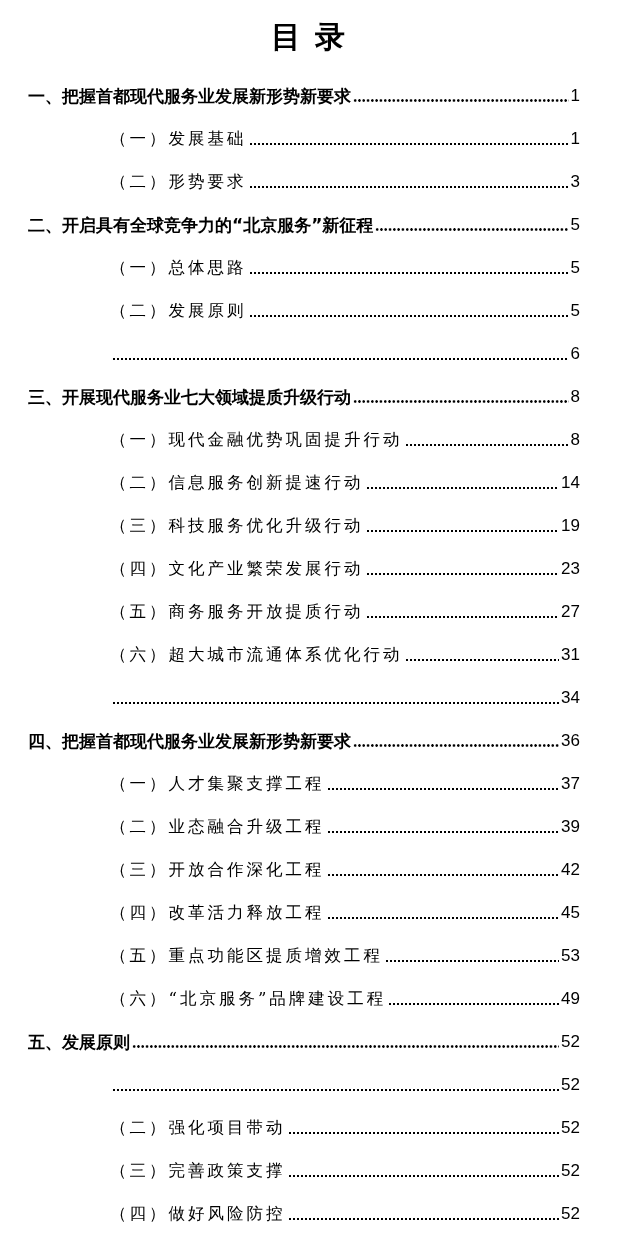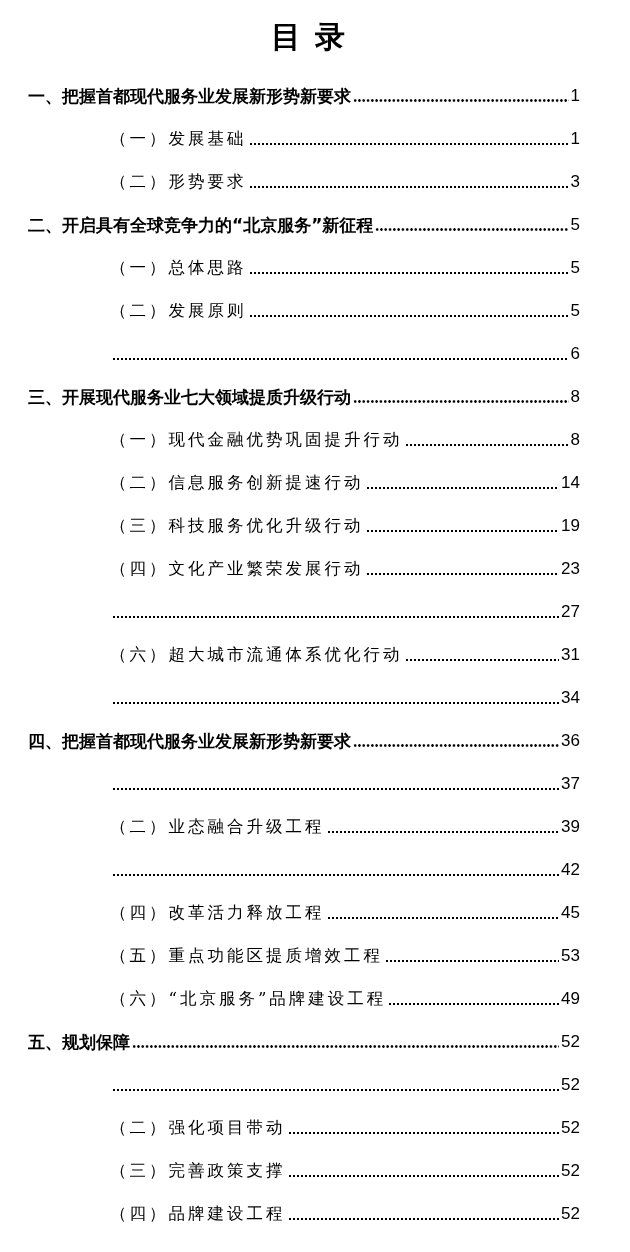--- a/index.html
+++ b/index.html
@@ -85,82 +85,85 @@
       <span class="lbl">（三）科技服务优化升级行动</span>
       <span class="dots"></span>
       <span class="pg">19</span>
     </div>
   <div class="row h2" style="top:473px">
       <span class="lbl">（四）文化产业繁荣发展行动</span>
       <span class="dots"></span>
       <span class="pg">23</span>
     </div>
   <div class="row h2" style="top:516px">
+      <span class="lbl">（五）商务服务开放提质行动</span>
       <span class="dots"></span>
       <span class="pg">27</span>
     </div>
   <div class="row h2" style="top:559px">
       <span class="lbl">（六）超大城市流通体系优化行动</span>
       <span class="dots"></span>
       <span class="pg">31</span>
     </div>
   <div class="row h2" style="top:602px">
       <span class="dots"></span>
       <span class="pg">34</span>
     </div>
   <div class="row h1" style="top:645px">
       <span class="lbl">四、把握首都现代服务业发展新形势新要求</span>
       <span class="dots"></span>
       <span class="pg">36</span>
     </div>
   <div class="row h2" style="top:688px">
+      <span class="lbl">（一）人才集聚支撑工程</span>
       <span class="dots"></span>
       <span class="pg">37</span>
     </div>
   <div class="row h2" style="top:731px">
       <span class="lbl">（二）业态融合升级工程</span>
       <span class="dots"></span>
       <span class="pg">39</span>
     </div>
   <div class="row h2" style="top:774px">
+      <span class="lbl">（三）开放合作深化工程</span>
       <span class="dots"></span>
       <span class="pg">42</span>
     </div>
   <div class="row h2" style="top:817px">
       <span class="lbl">（四）改革活力释放工程</span>
       <span class="dots"></span>
       <span class="pg">45</span>
     </div>
   <div class="row h2" style="top:860px">
       <span class="lbl">（五）重点功能区提质增效工程</span>
       <span class="dots"></span>
       <span class="pg">53</span>
     </div>
   <div class="row h2" style="top:903px">
       <span class="lbl">（六）“北京服务”品牌建设工程</span>
       <span class="dots"></span>
       <span class="pg">49</span>
     </div>
   <div class="row h1" style="top:946px">
-      <span class="lbl">五、规划保障</span>
+      <span class="lbl">五、发展原则</span>
       <span class="dots"></span>
       <span class="pg">52</span>
     </div>
   <div class="row h2" style="top:989px">
       <span class="dots"></span>
       <span class="pg">52</span>
     </div>
   <div class="row h2" style="top:1032px">
       <span class="lbl">（二）强化项目带动</span>
       <span class="dots"></span>
       <span class="pg">52</span>
     </div>
   <div class="row h2" style="top:1075px">
       <span class="lbl">（三）完善政策支撑</span>
       <span class="dots"></span>
       <span class="pg">52</span>
     </div>
   <div class="row h2" style="top:1118px">
-      <span class="lbl">（四）品牌建设工程</span>
+      <span class="lbl">（四）做好风险防控</span>
       <span class="dots"></span>
       <span class="pg">52</span>
     </div>
 </div>
 
 </body></html>

